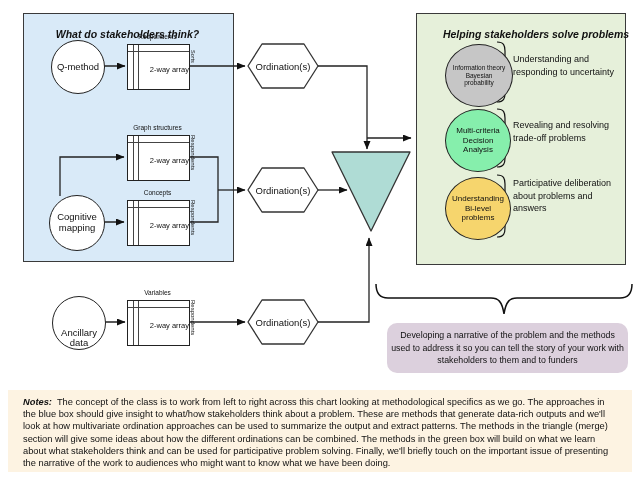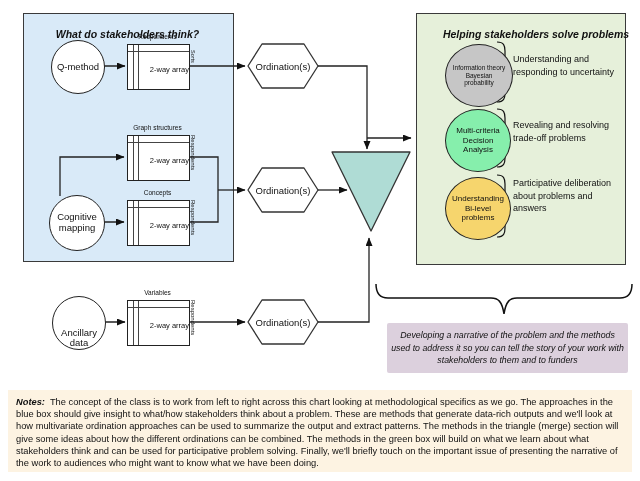--- a/index.html
+++ b/index.html
@@ -20,23 +20,23 @@
     background-repeat:no-repeat;}
   .array-cell{font-size:7.5px;padding-left:10px;padding-top:5px;}
   .array-top{position:absolute;z-index:3;font-size:6.5px;text-align:center;white-space:nowrap;}
   .array-side{position:absolute;z-index:3;font-size:6px;writing-mode:vertical-rl;line-height:1;letter-spacing:0;}
   .hex-label{position:absolute;z-index:3;display:flex;align-items:center;justify-content:center;
     font-size:9.5px;white-space:nowrap;}
   .tri-text{position:absolute;z-index:3;text-align:center;font-size:9px;line-height:11.5px;}
   .gp-circle-sm{font-size:6.5px;line-height:1.15;}
   .gp-circle-md{font-size:8px;line-height:1.2;}
   .gp-desc{position:absolute;z-index:3;font-size:9px;line-height:12.5px;width:104px;}
-  .narrative{position:absolute;z-index:3;border-radius:2px;font-size:8.8px;line-height:12.5px;
-    text-align:center;padding:6px 4px;font-style:italic;}
-  .notes{position:absolute;z-index:3;font-size:9.3px;line-height:12.2px;padding:6px 8px;box-sizing:border-box;}
+  .narrative{position:absolute;z-index:3;border-radius:10px;font-size:8.8px;line-height:12.5px;
+    text-align:center;padding:6px 4px;}
+  .notes{position:absolute;z-index:3;font-size:9.3px;line-height:12.2px;padding:6px 15px;box-sizing:border-box;}
   .notes b{font-style:italic;}
 </style>
 </head>
 <body>
 
 <div class="canvas">
 
   <div class="panel" style="left: 23px; top: 13px; width: 209px; height: 247px; background: rgb(217, 234, 248);"></div>
   <div class="panel" style="left: 416px; top: 13px; width: 208px; height: 250px; background: rgb(230, 240, 218);"></div>
 

